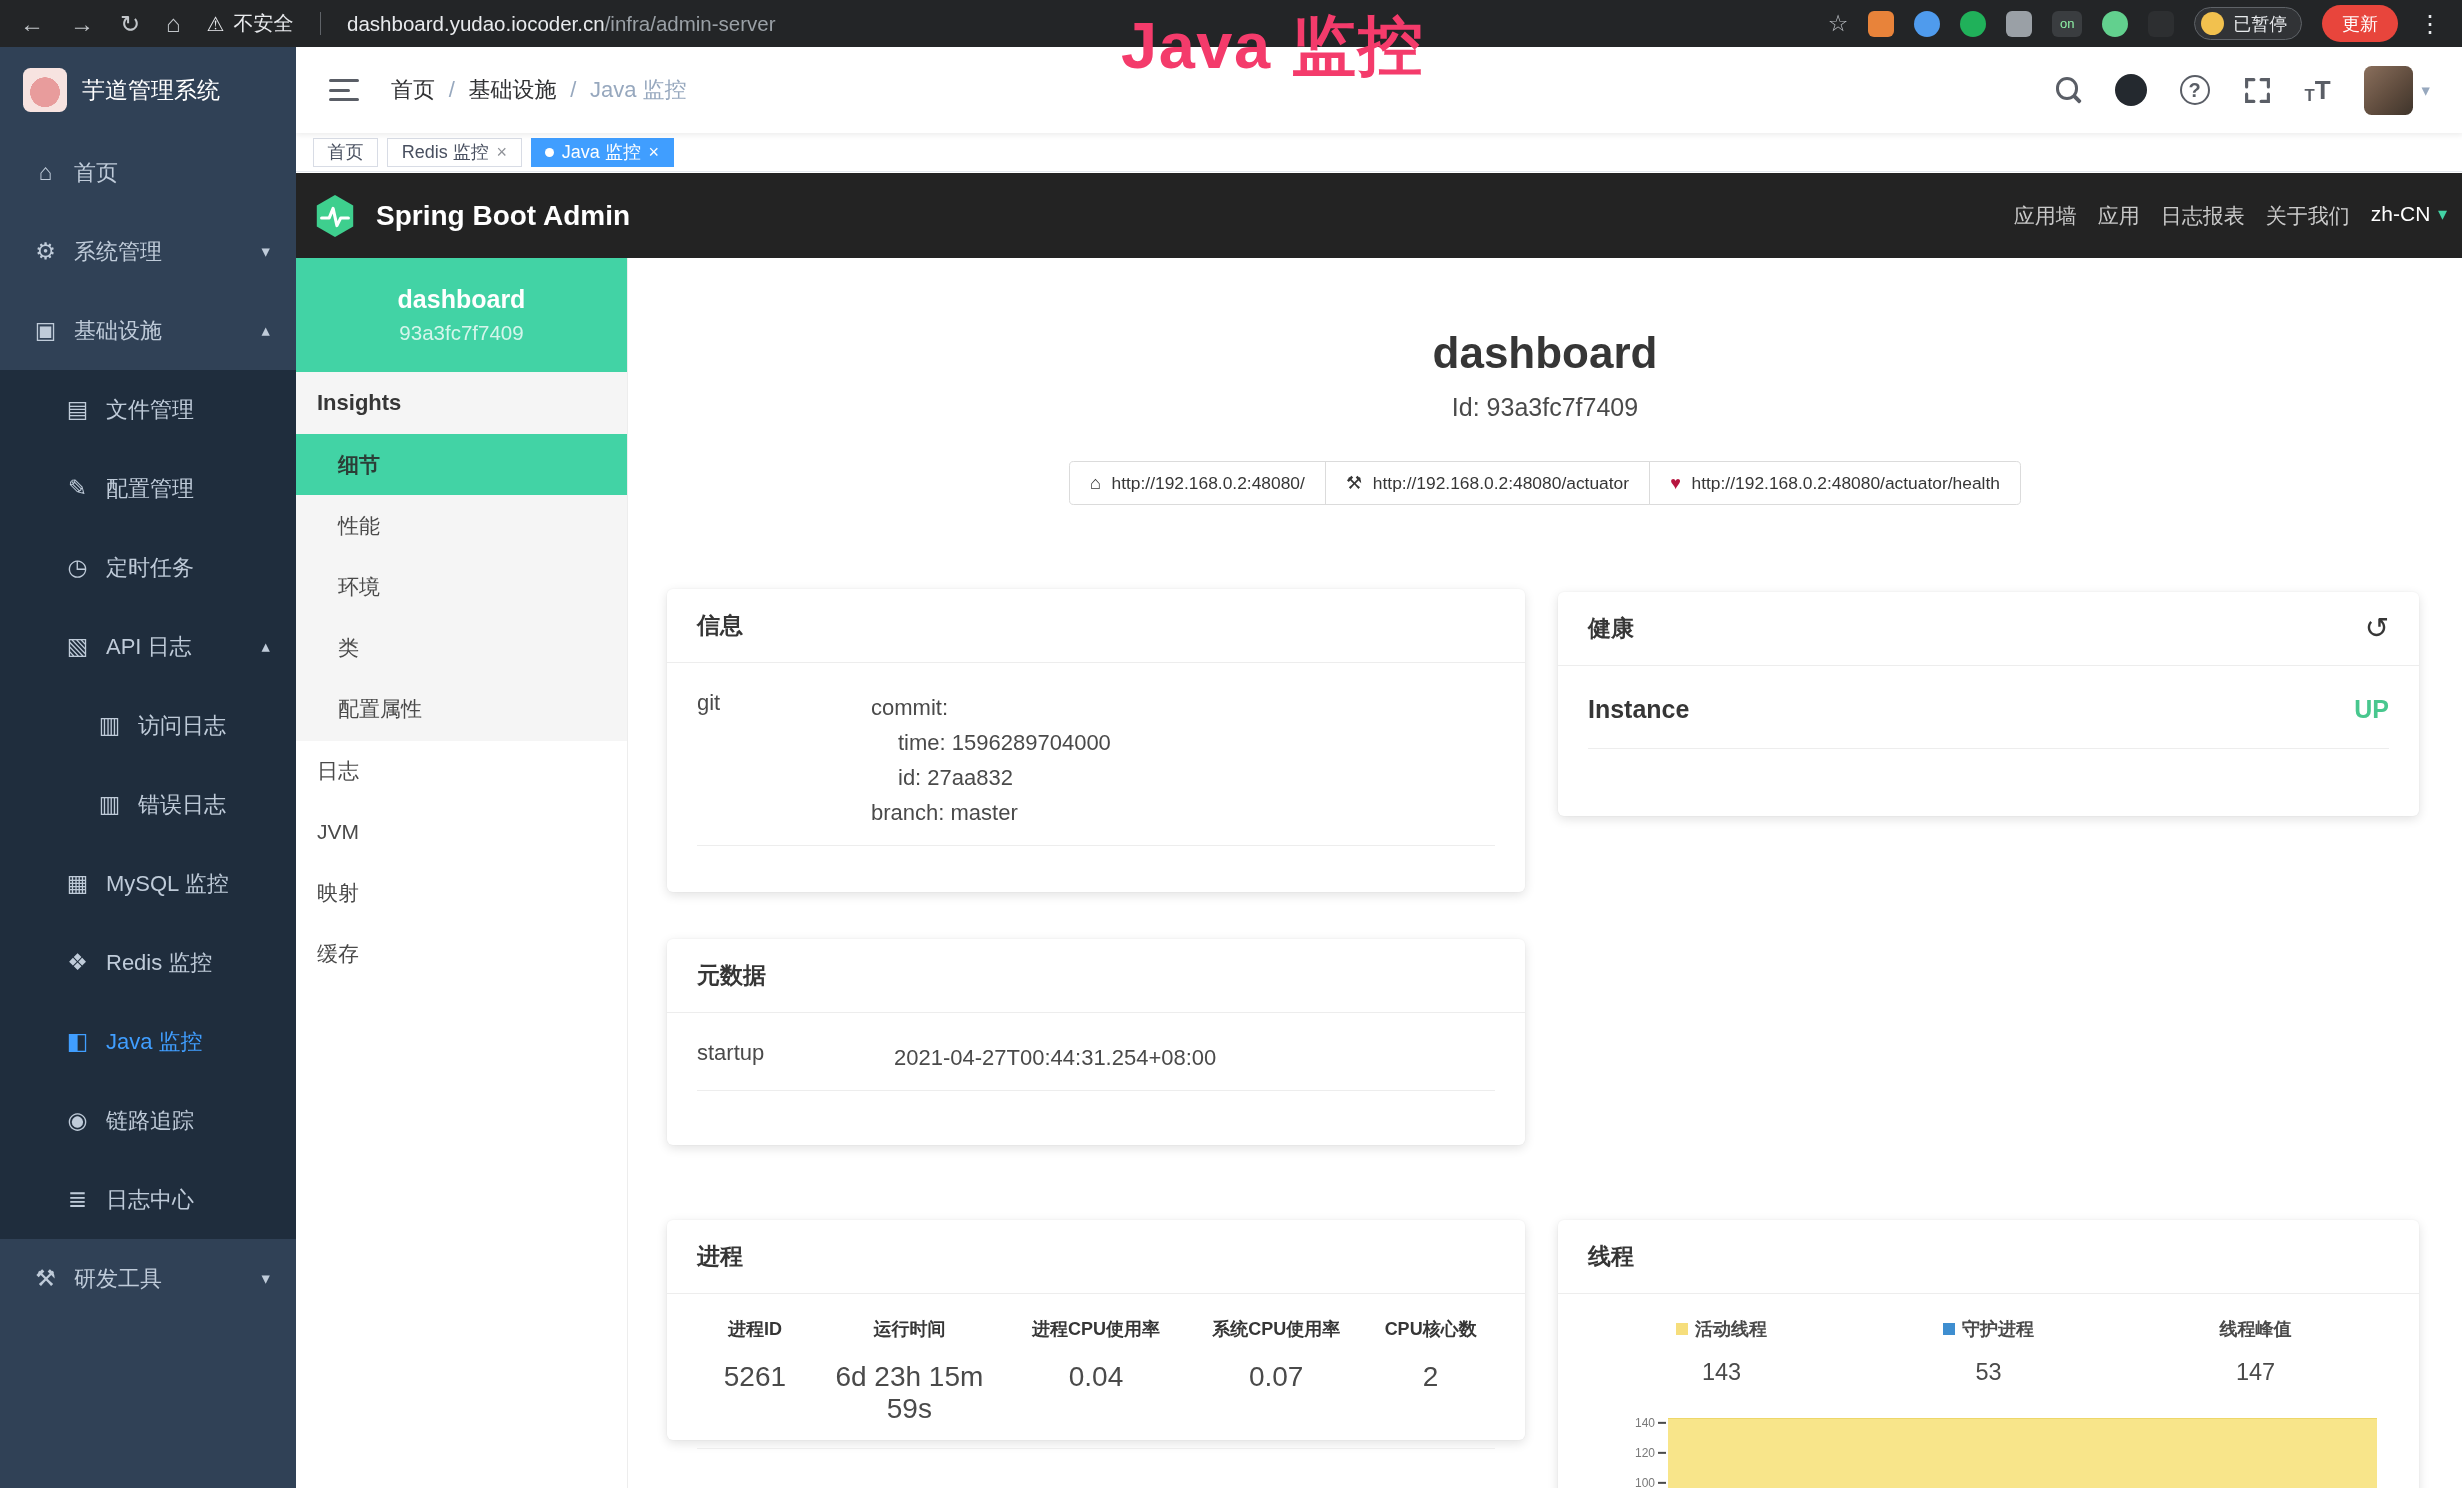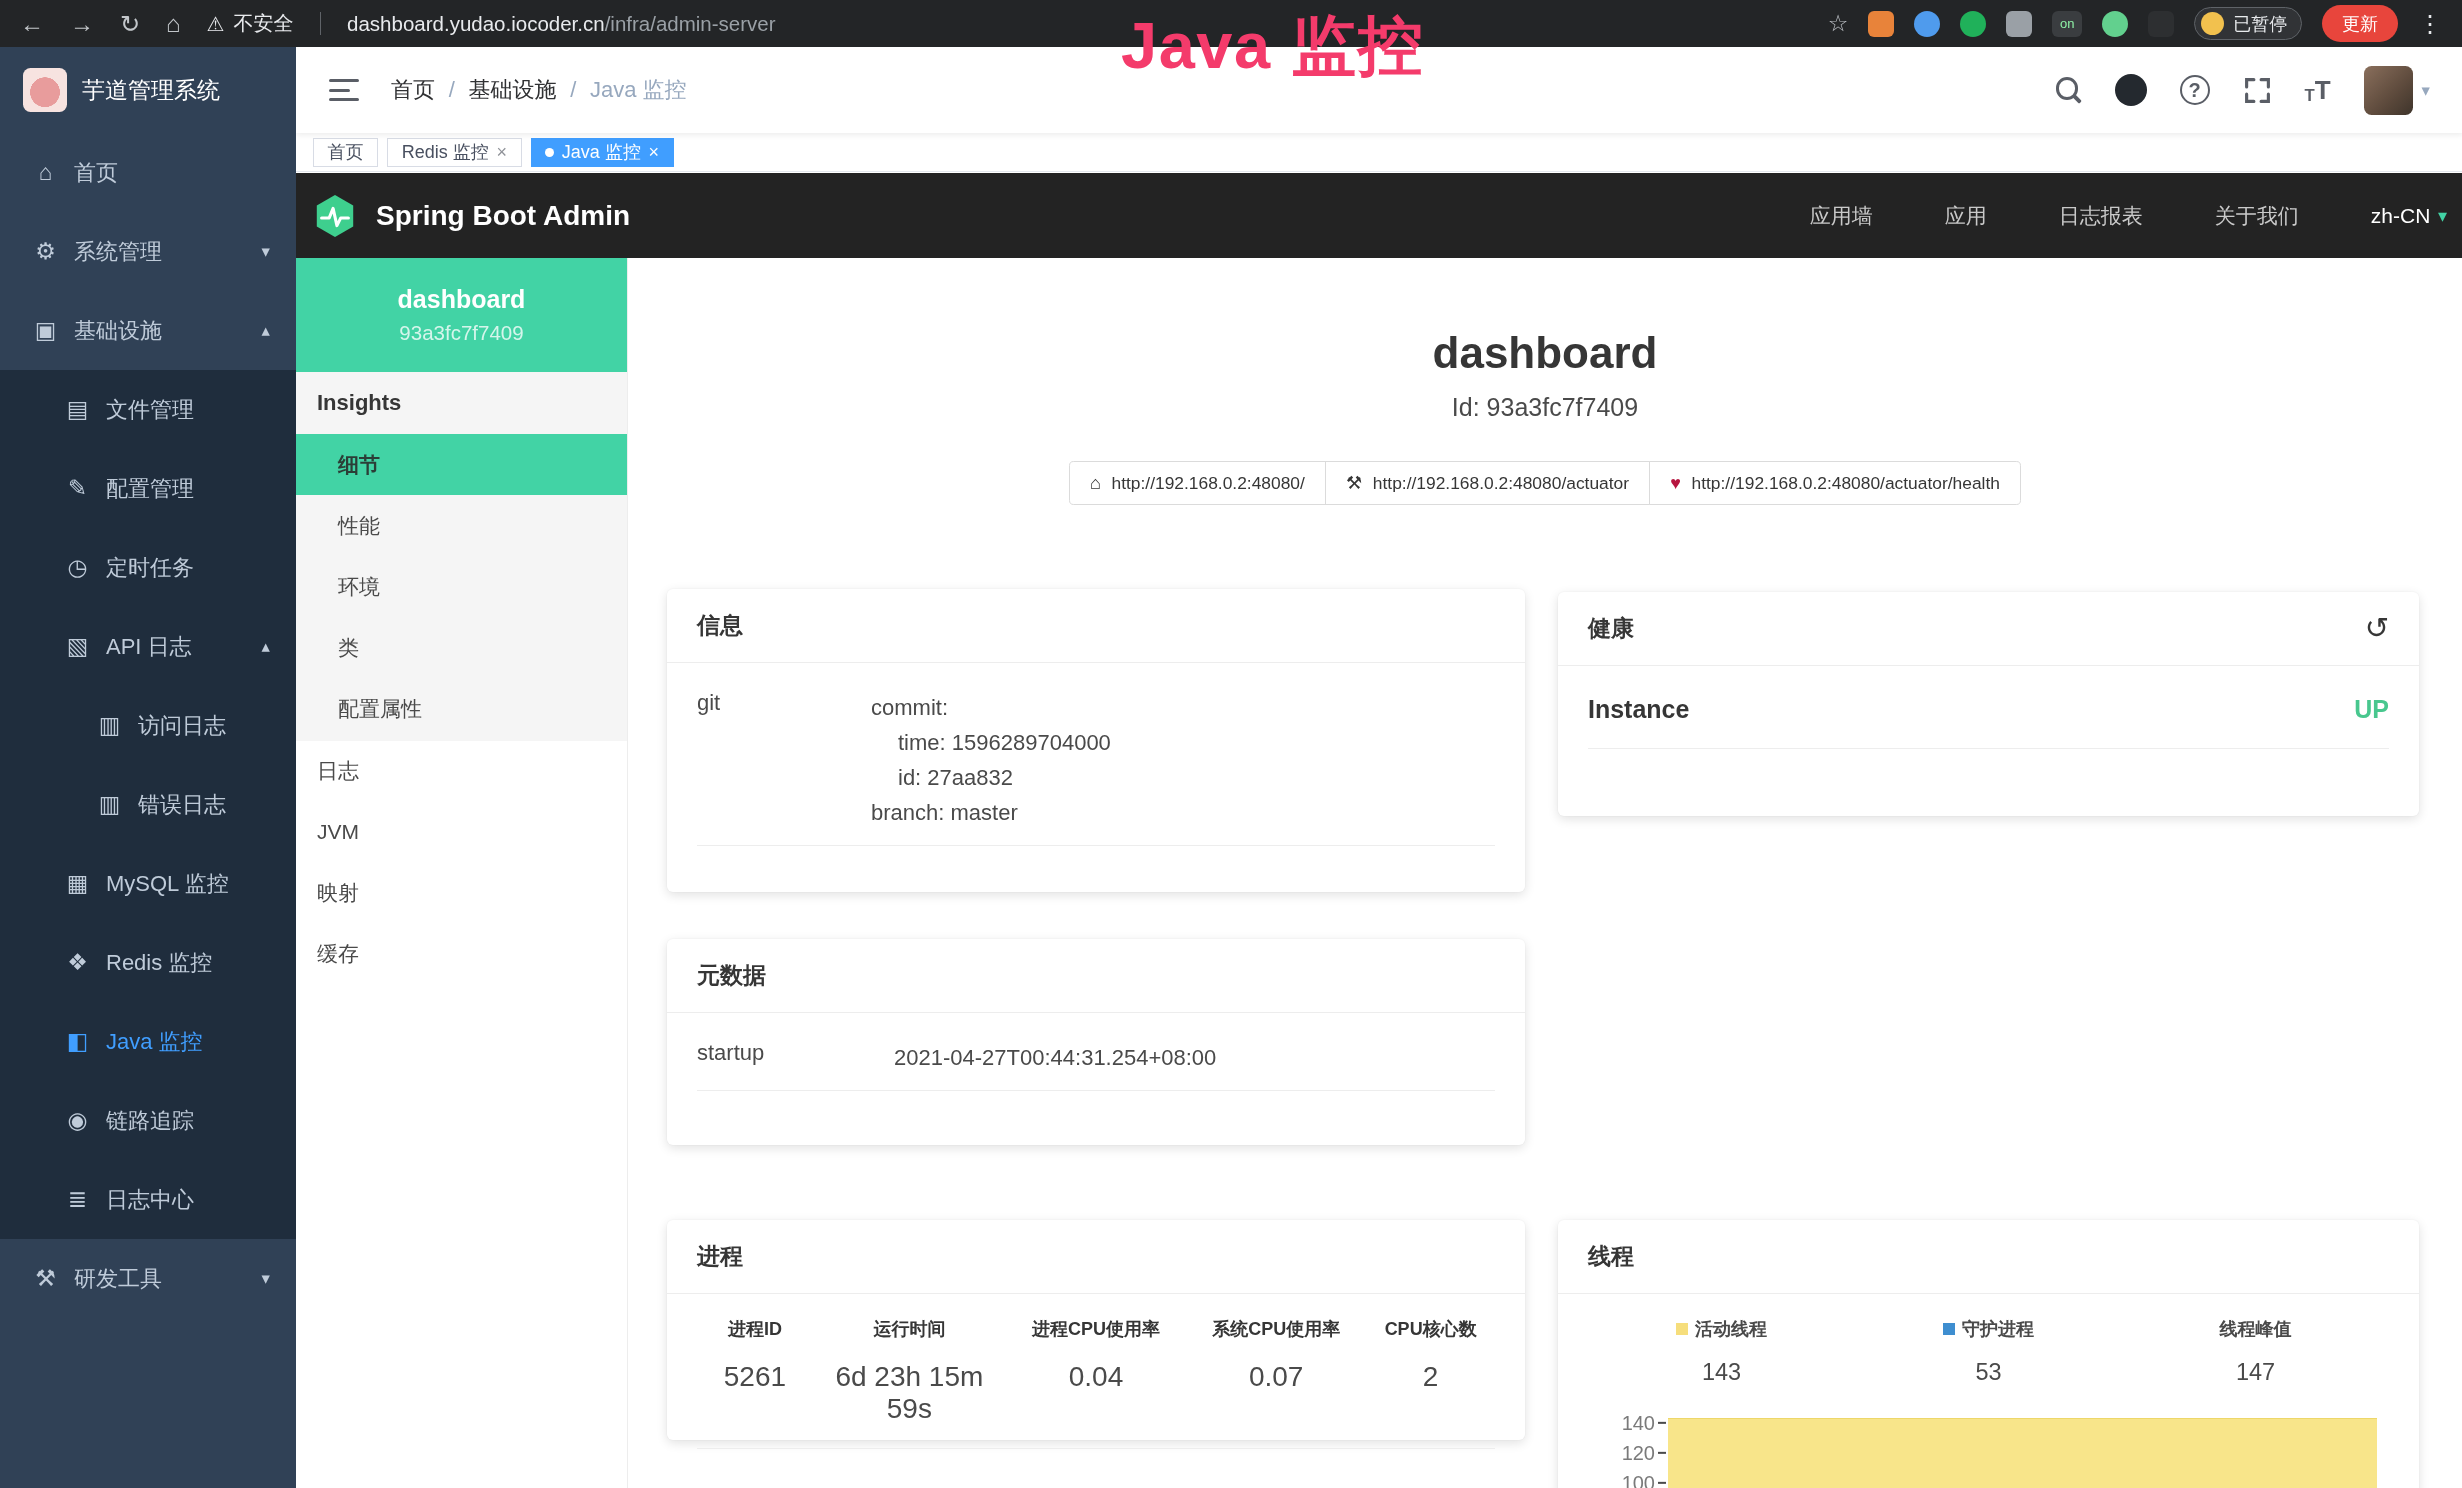--- a/index.html
+++ b/index.html
@@ -85,21 +85,21 @@
   .tag .close { font-size:18px; color:#909399; cursor:pointer; line-height:1; }
   .tag.active { background:#409eff; border-color:#409eff; color:#fff; }
   .tag.active .close { color:#fff; }
   .tag .dot { width:9px; height:9px; border-radius:50%; background:#fff; }
 
   
   .sba-header { position:absolute; left:296px; top:173px; width:2167px; height:85px; background:#232323;
                 display:flex; align-items:center; padding:0 16px; z-index:8; }
   .sba-logo { width:46px; height:46px; flex-shrink:0; }
   .sba-brand { color:#fff; font-size:28px; font-weight:700; margin-left:18px; }
-  .sba-nav { margin-left:auto; display:flex; align-items:center; gap:72px; font-size:21px; color:#c9c9c9; }
+  .sba-nav { margin-left:auto; display:flex; align-items:flex-start; gap:21px; font-size:21px; color:#c9c9c9; }
   .sba-nav-item { cursor:pointer; }
   .sba-locale { color:#fff; display:flex; align-items:center; gap:7.6px; cursor:pointer; }
   .sba-locale .caret { color:#42d3a5; font-size:18px; }
 
   
   .sba-sidebar { position:absolute; left:296px; top:258px; width:332px; height:1231px; background:#fff;
                  border-right:0.8px solid #ededed; z-index:7; }
   .instance-head { height:114px; background:#42d3a5; display:flex; flex-direction:column;
                    align-items:center; justify-content:center; gap:6.8px; cursor:pointer; }
   .instance-name { color:#fff; font-size:25px; font-weight:700; }
@@ -154,21 +154,21 @@
   .pc0 { flex:0.9; } .pc1 { flex:1.5; } .pc2 { flex:1.4; } .pc3 { flex:1.4; } .pc4 { flex:1.0; }
   .proc-h { font-size:18px; font-weight:600; color:#363636; }
   .proc-v { font-size:28px; color:#4a4a4a; margin-top:20px; }
 
   .legend-row { display:flex; padding-top:20px; }
   .legend-col { flex:1; text-align:center; }
   .legend-label { font-size:18px; color:#4a4a4a; display:inline-flex; align-items:center; gap:6.8px; font-weight:600; }
   .legend-swatch { width:12px; height:12px; display:inline-block; }
   .legend-val { font-size:23.5px; color:#4a4a4a; margin-top:18px; }
   .thread-chart { position:relative; margin-top:26px; height:319px; }
-  .yl { position:absolute; right:calc(100% - 67px); font-size:20px; color:#7a7a7a; transform:translateY(-50%); }
+  .yl { position:absolute; right:calc(100% - 67px); font-size:12px; color:#7a7a7a; transform:translateY(-50%); }
   .ytick { position:absolute; left:70px; width:7.6px; height:2.3px; background:#4a4a4a; transform:translateY(-50%); }
   .yl1,.yt1 { top:10.6px; } .yl2,.yt2 { top:41px; } .yl3,.yt3 { top:71px; }
   .plot { position:absolute; left:80px; right:12px; top:0; bottom:0; }
   .area-yellow { position:absolute; left:0; right:0; top:6px; bottom:0;
                  background:#f8e58a; border-top:1.5px solid #edd76a; }
 </style>
 </head>
 <body>
 
 <div class="screen">

